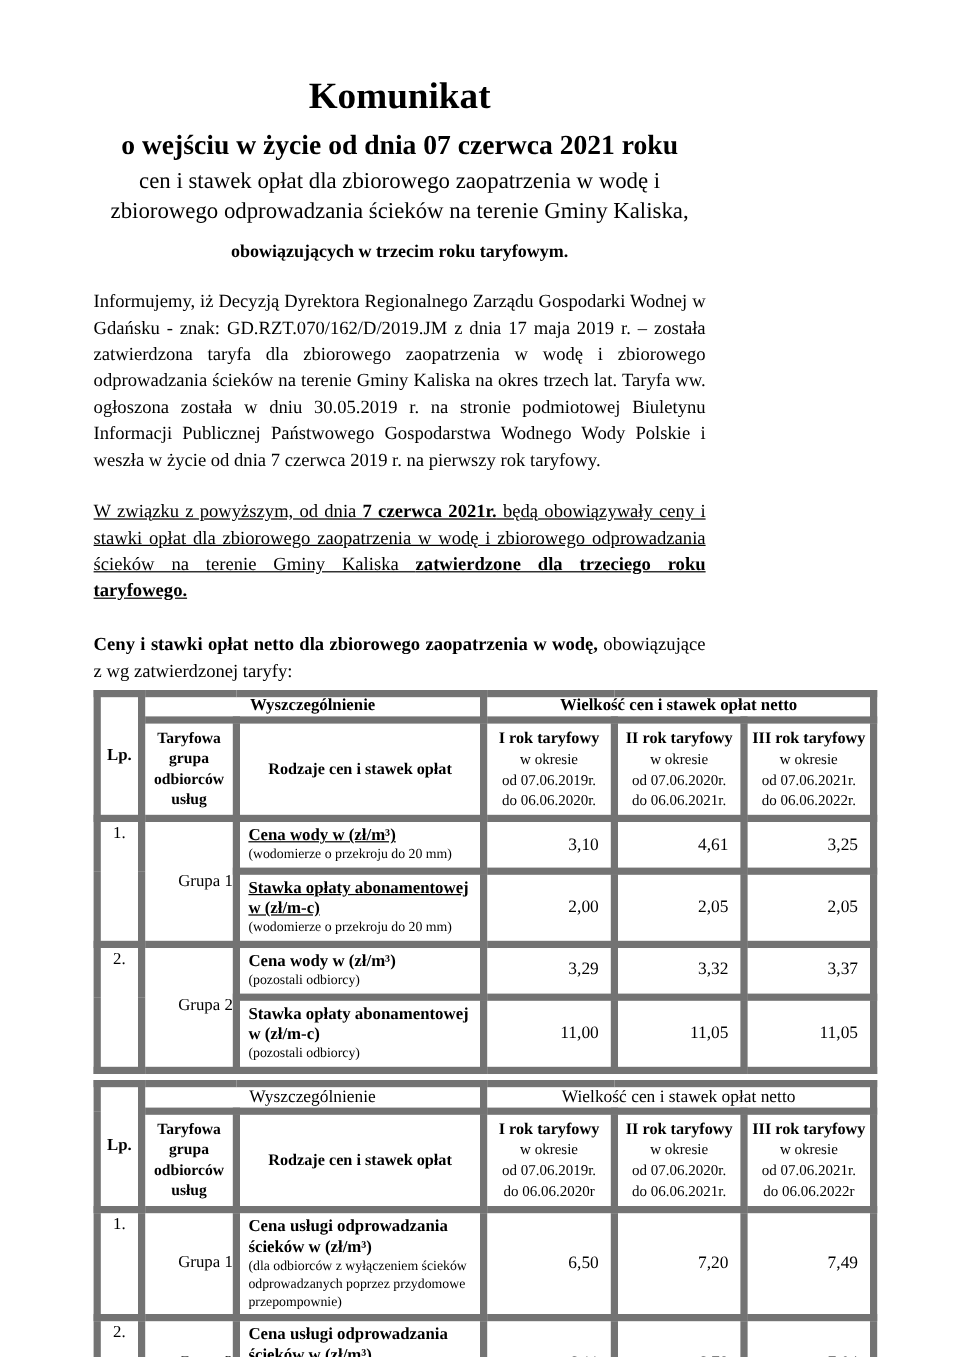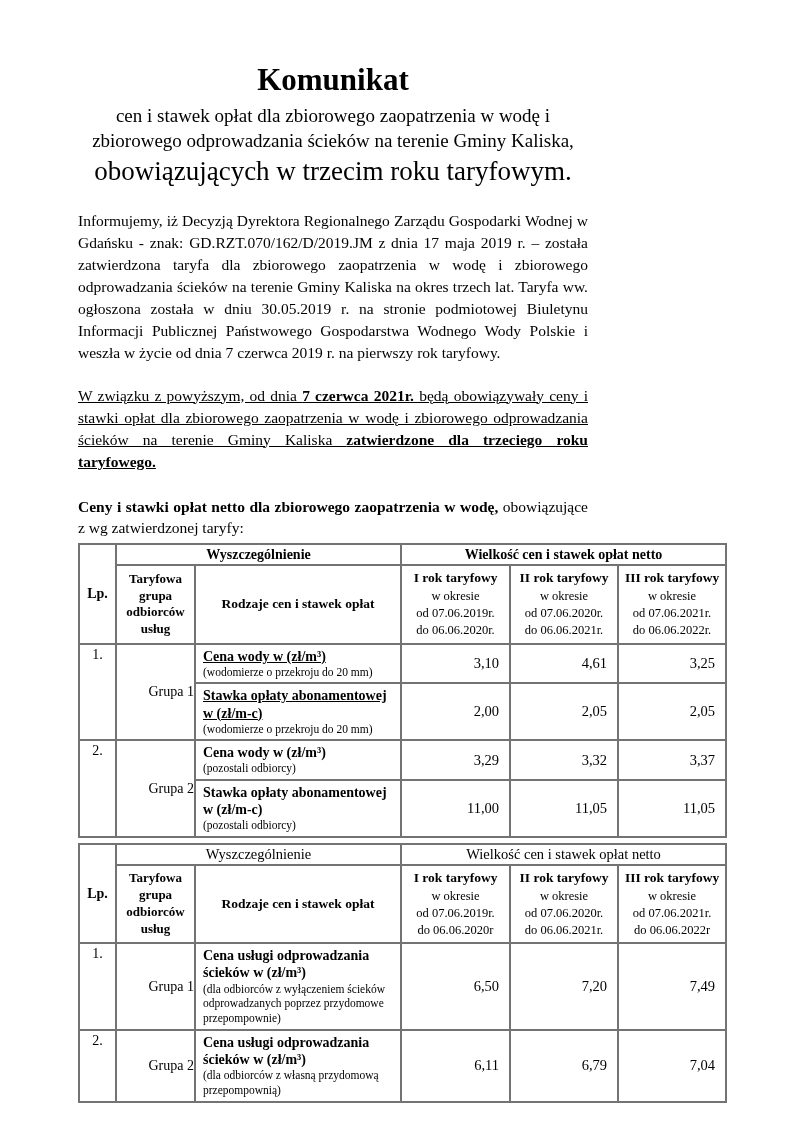--- a/index.html
+++ b/index.html
@@ -9,35 +9,35 @@
     font-family: "Liberation Serif", serif;
     color: #000;
   }
   .page { width: 660px; height: 1131px; padding: 62px 72px 0 78px; background: #fff; }
 
   
   .title-block { text-align: center; }
   .doc-title { font-size: 31px; font-weight: bold; line-height: 1.15; }
   .doc-sub-date { font-size: 23px; font-weight: bold; margin-top: 9px; line-height: 1.2; }
   .doc-sub-scope { font-size: 19px; font-weight: normal; margin-top: 5px; line-height: 1.32; }
-  .doc-sub-period { font-size: 27px; font-weight: normal; margin-top: 2px; line-height: 1.25; }
+  .doc-sub-period { font-size: 15px; font-weight: bold; margin-top: 12px; line-height: 1.25; }
 
   
   .para { font-size: 15.5px; line-height: 1.42; text-align: justify; margin-top: 21px; }
   .para.u-all { text-decoration: underline; }
   .para b { font-weight: bold; }
 
   
   .section-heading { margin-top: 23px; font-size: 15.5px; line-height: 1.38; text-align: justify; }
   .section-heading.big { font-size: 17.5px; margin-top: 30px; line-height: 1.4; }
   .section-heading b { font-weight: bold; }
 
   
   table.tariff { border-collapse: collapse; table-layout: fixed; width: 647px; margin-top: 5px; }
-  table.tariff th, table.tariff td { border: 2px solid #737373; }
+  table.tariff th, table.tariff td { border: 6px solid #737373; }
 
   col.c-lp { width: 37px; }
   col.c-grp { width: 79px; }
   col.c-lbl { width: 206px; }
   col.c-y1 { width: 109px; }
   col.c-y2 { width: 108px; }
   col.c-y3 { width: 108px; }
 
   thead th { text-align: center; vertical-align: middle; font-weight: bold; }
   th.spec-hdr, th.values-hdr { font-size: 14px; height: 21px; }
@@ -64,20 +64,21 @@
   tr.h-78 td { height: 78px; }
   tr.h-72 td { height: 72px; }
 </style>
 </head>
 <body>
 
 <div class="page">
 
   <header class="title-block">
     <div class="doc-title">Komunikat</div>
+    <div class="doc-sub-date">o wejściu w życie od dnia 07 czerwca 2021 roku</div>
     <div class="doc-sub-scope">cen i stawek opłat dla zbiorowego zaopatrzenia w wodę i zbiorowego odprowadzania ścieków na terenie Gminy Kaliska,</div>
     <div class="doc-sub-period">obowiązujących w trzecim roku taryfowym.</div>
   </header>
 
   <p class="para">Informujemy, iż Decyzją Dyrektora Regionalnego Zarządu Gospodarki Wodnej w Gdańsku - znak: GD.RZT.070/162/D/2019.JM z dnia 17 maja 2019 r. – została zatwierdzona taryfa dla zbiorowego zaopatrzenia w wodę i zbiorowego odprowadzania ścieków na terenie Gminy Kaliska na okres trzech lat. Taryfa ww. ogłoszona została w dniu 30.05.2019 r. na stronie podmiotowej Biuletynu Informacji Publicznej Państwowego Gospodarstwa Wodnego Wody Polskie i weszła w życie od dnia 7 czerwca 2019 r. na pierwszy rok taryfowy.</p>
 
   <p class="para u-all"><span>W związku z powyższym, od dnia </span><b>7 czerwca 2021r.</b><span> będą obowiązywały ceny i stawki opłat dla zbiorowego zaopatrzenia w wodę i zbiorowego odprowadzania ścieków na terenie Gminy Kaliska </span><b>zatwierdzone dla trzeciego roku taryfowego.</b></p>
 
   <p class="section-heading"><b>Ceny i stawki opłat netto dla zbiorowego zaopatrzenia w wodę,</b><span> obowiązujące z wg zatwierdzonej taryfy:</span></p>
 

